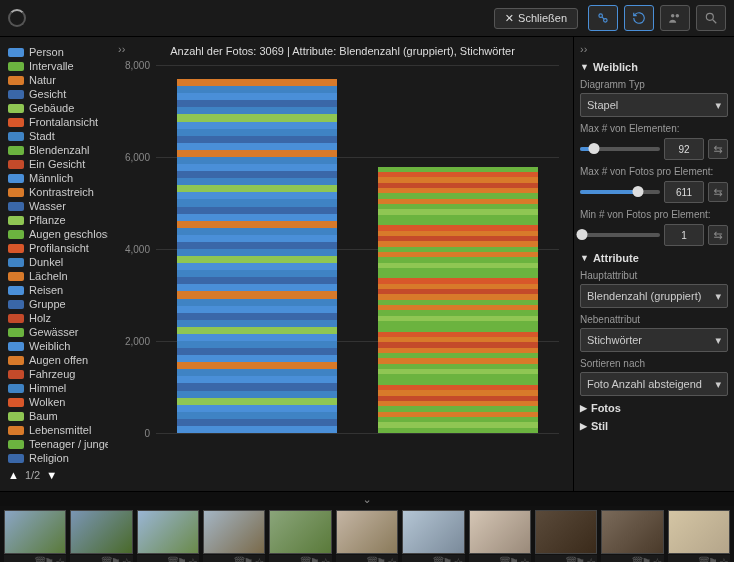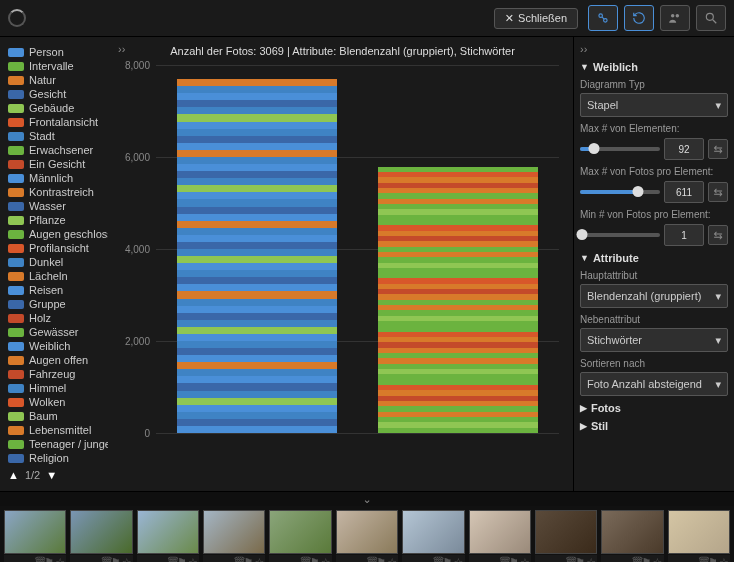--- a/index.html
+++ b/index.html
@@ -110,21 +110,21 @@
         <div class="legend-item">
           <span class="legend-sw" style="background:#d8572a"></span>
           <span>Frontalansicht</span>
         </div>
         <div class="legend-item">
           <span class="legend-sw" style="background:#3f83c4"></span>
           <span>Stadt</span>
         </div>
         <div class="legend-item">
           <span class="legend-sw" style="background:#6bb33f"></span>
-          <span>Erwachsener</span>
+          <span>Blendenzahl</span>
         </div>
         <div class="legend-item">
           <span class="legend-sw" style="background:#c44a2a"></span>
           <span>Ein Gesicht</span>
         </div>
         <div class="legend-item">
           <span class="legend-sw" style="background:#4a8fd8"></span>
           <span>Männlich</span>
         </div>
         <div class="legend-item">

